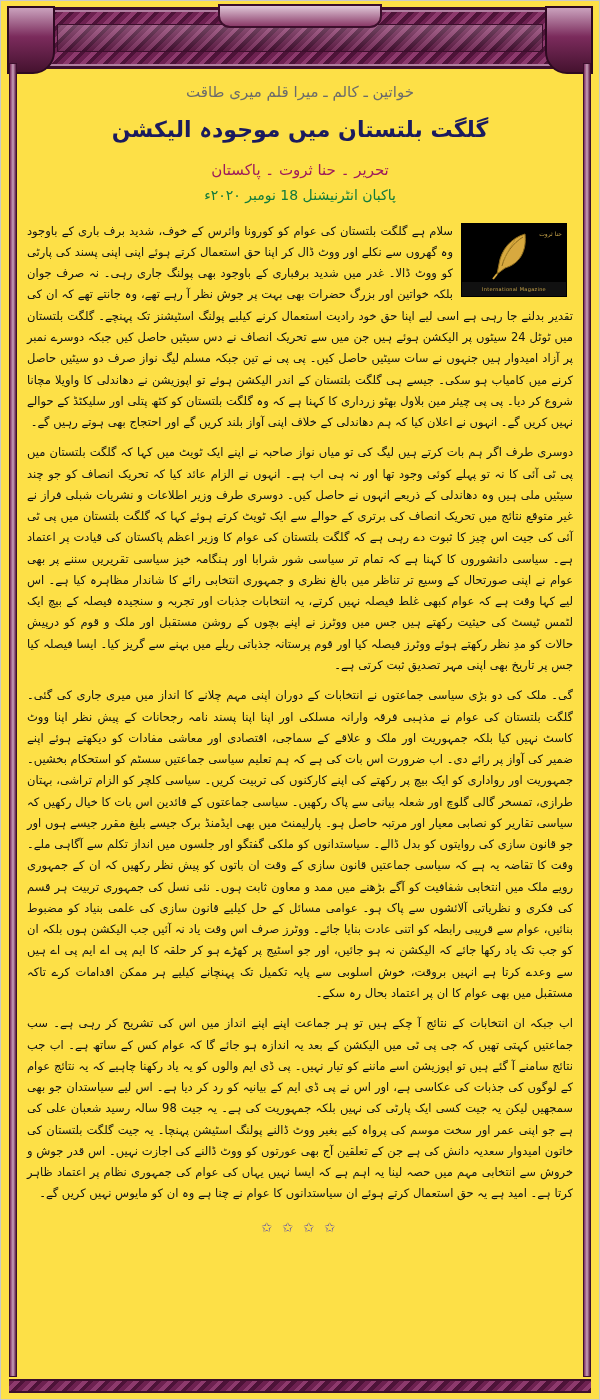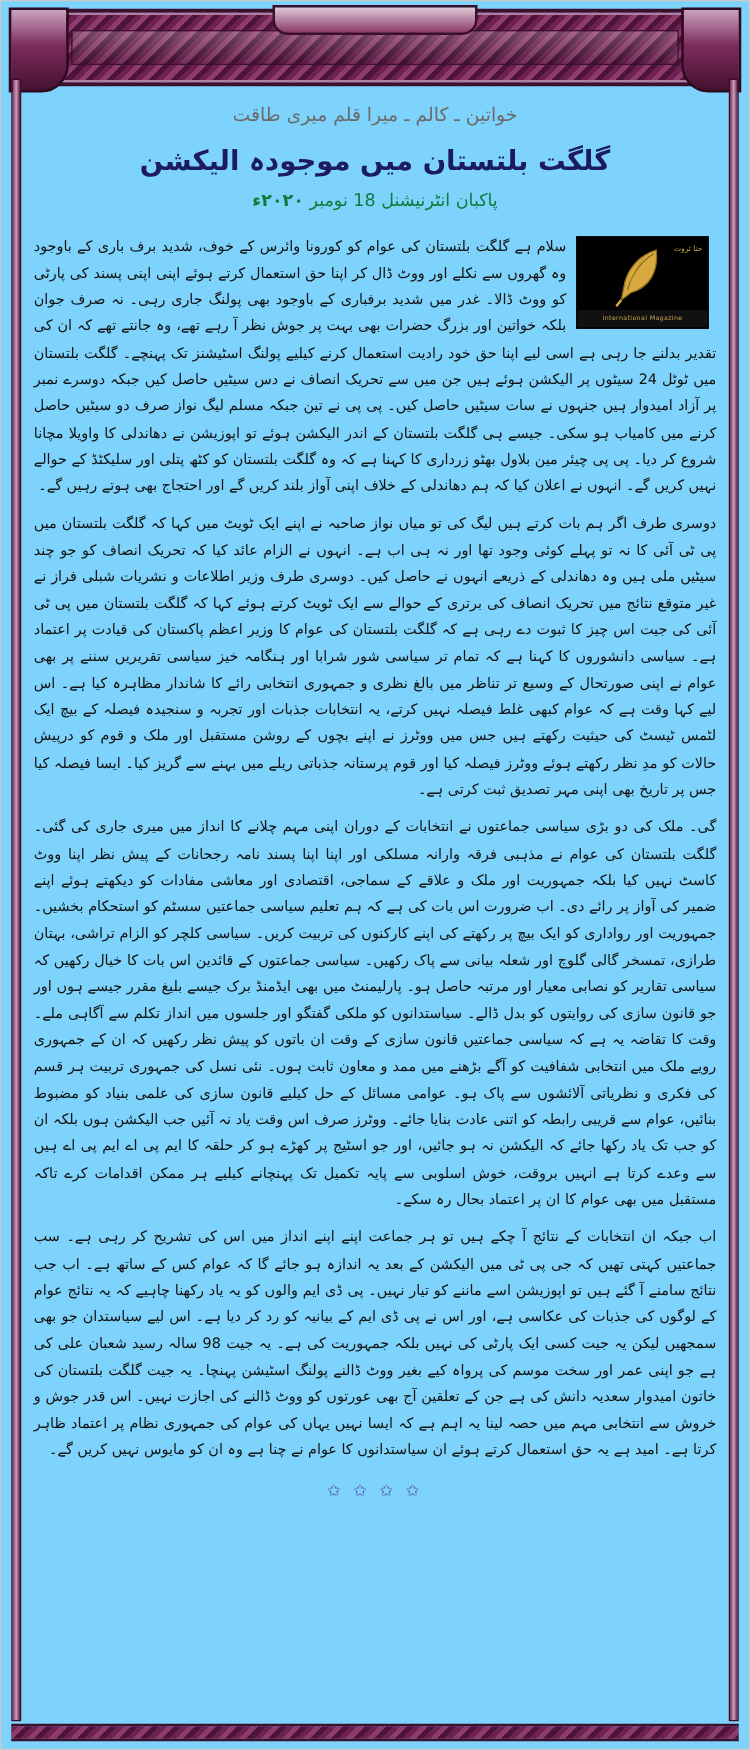--- a/index.html
+++ b/index.html
@@ -11,21 +11,21 @@
     width: 600px;
     height: 1400px;
     font-family: "DejaVu Sans", sans-serif;
     overflow: hidden;
   }
   .page {
     position: relative;
     width: 600px;
     height: 1400px;
     box-sizing: border-box;
-    background: #7dd3fc;
+    background: #fde047;
     border: 1px solid #c9c9c9;
   }
 
   
   .ornament-top {
     position: relative;
     height: 56px;
     margin: 6px 8px 0 8px;
     background:
       repeating-linear-gradient(135deg,
@@ -110,21 +110,21 @@
   .byline {
     margin-top: 16px;
     font-size: 15px;
     color: #9d1b5c;
   }
   .publication {
     margin-top: 8px;
     font-size: 14px;
     color: #127a3c;
   }
-  .pub-date { color: #127a3c; font-weight: bold; }
+  .pub-date { color: #127a3c; font-weight: normal; }
 
   
   .article {
     direction: rtl;
     text-align: justify;
     margin: 18px 26px 15px 26px;
     font-size: 11.5px;
     line-height: 1.85;
     color: #111111;
   }
@@ -184,20 +184,21 @@
     <div class="orn-strip-inner"></div>
     <div class="orn-center"></div>
   </div>
 
   <div class="side-rule left"></div>
   <div class="side-rule right"></div>
 
   <div class="header">
     <div class="kicker">خواتین ـ کالم ـ میرا قلم میری طاقت</div>
     <div class="headline">گلگت بلتستان میں موجودہ الیکشن</div>
+    <div class="byline">تحریر ۔ حنا ثروت ۔ پاکستان</div>
     <div class="publication">
       <span>پاکبان انٹرنیشنل 18 نومبر</span>
       <span class="pub-date">۲۰۲۰ء</span>
     </div>
   </div>
 
   <div class="article">
 
     <p>
       <span class="logo-badge">

